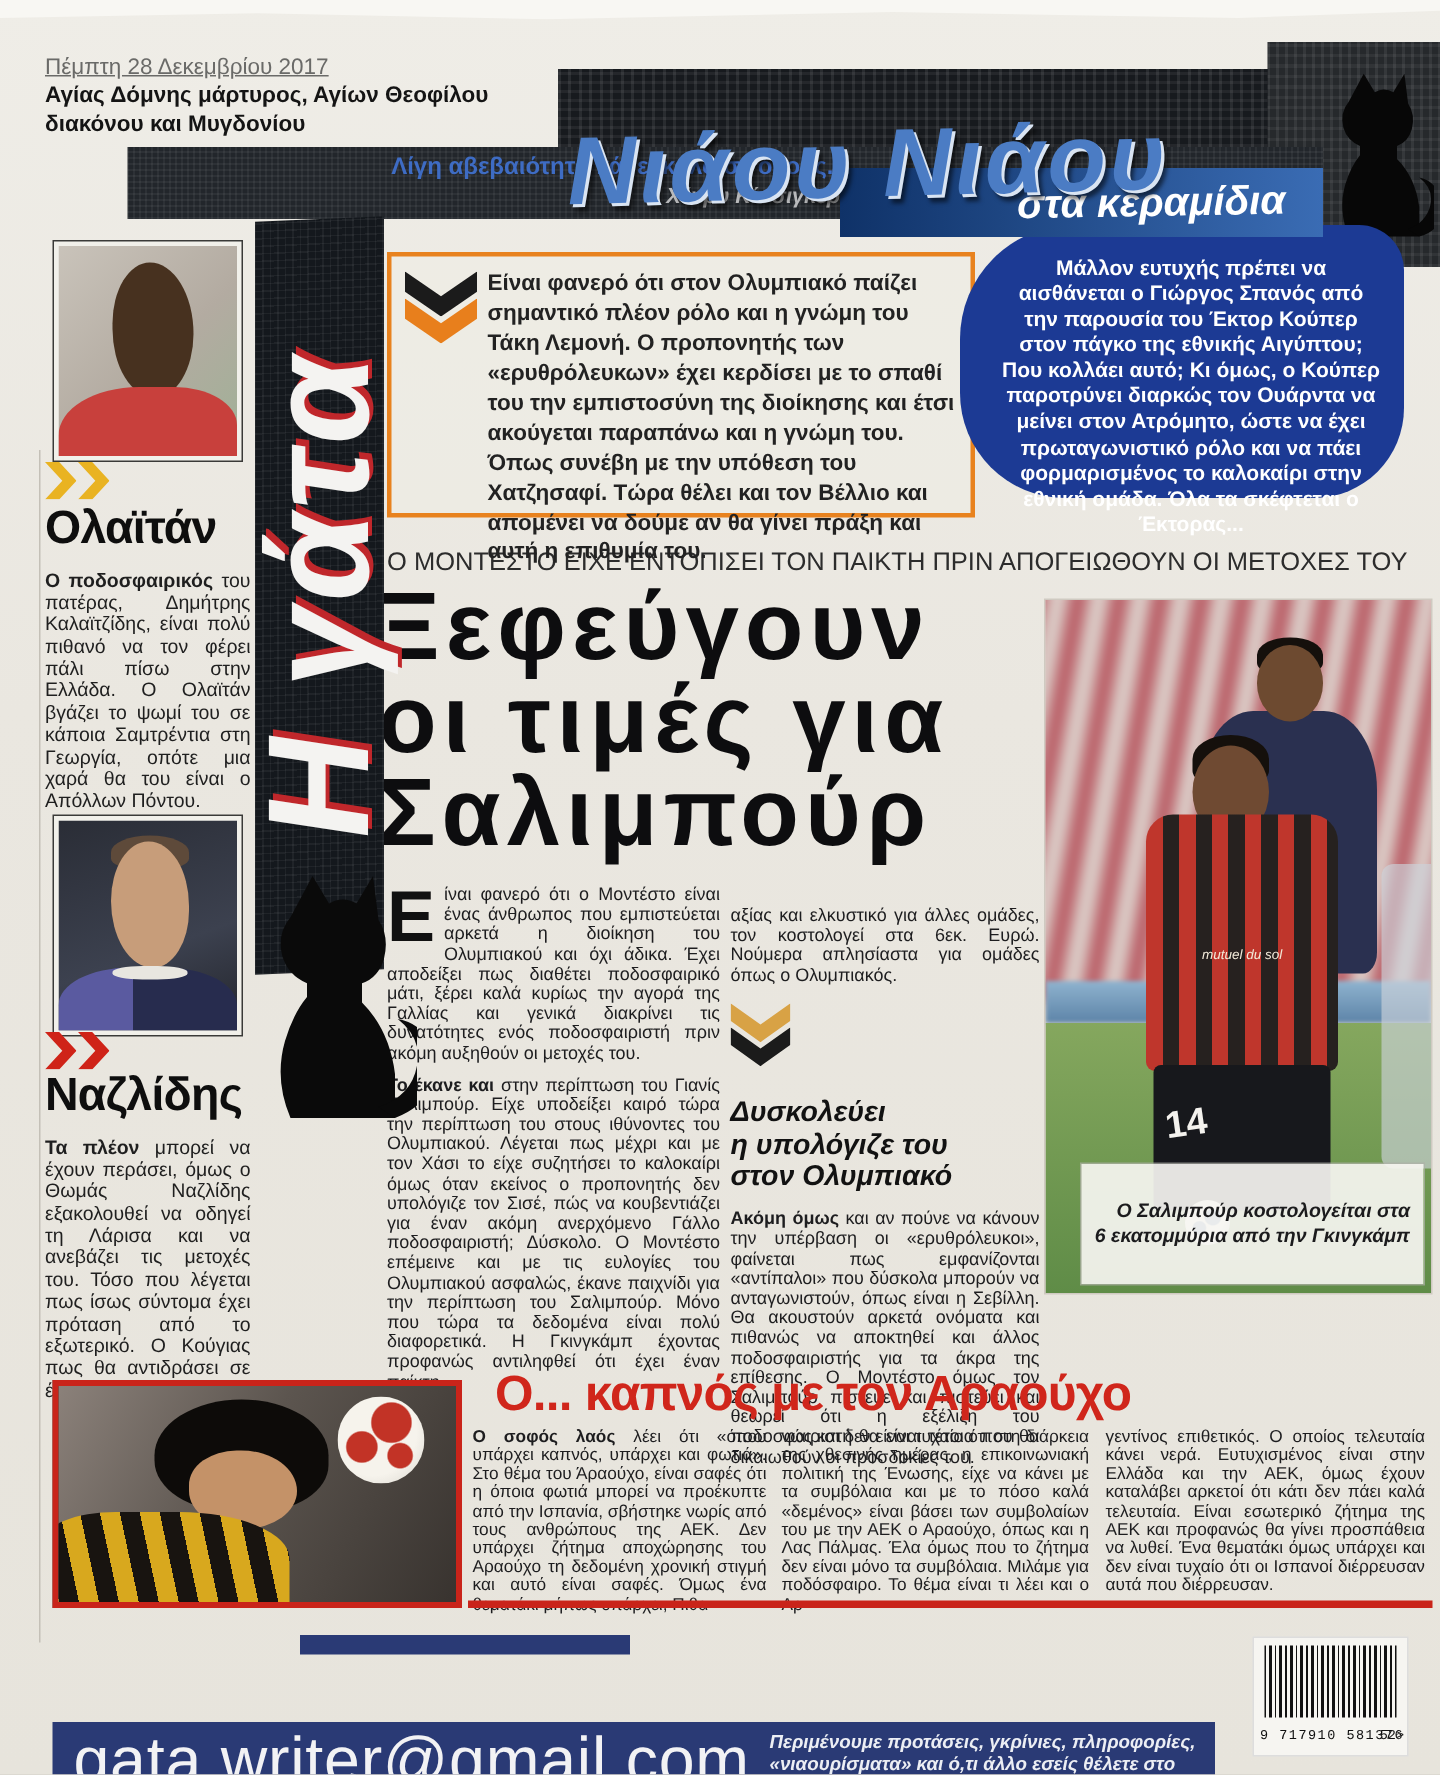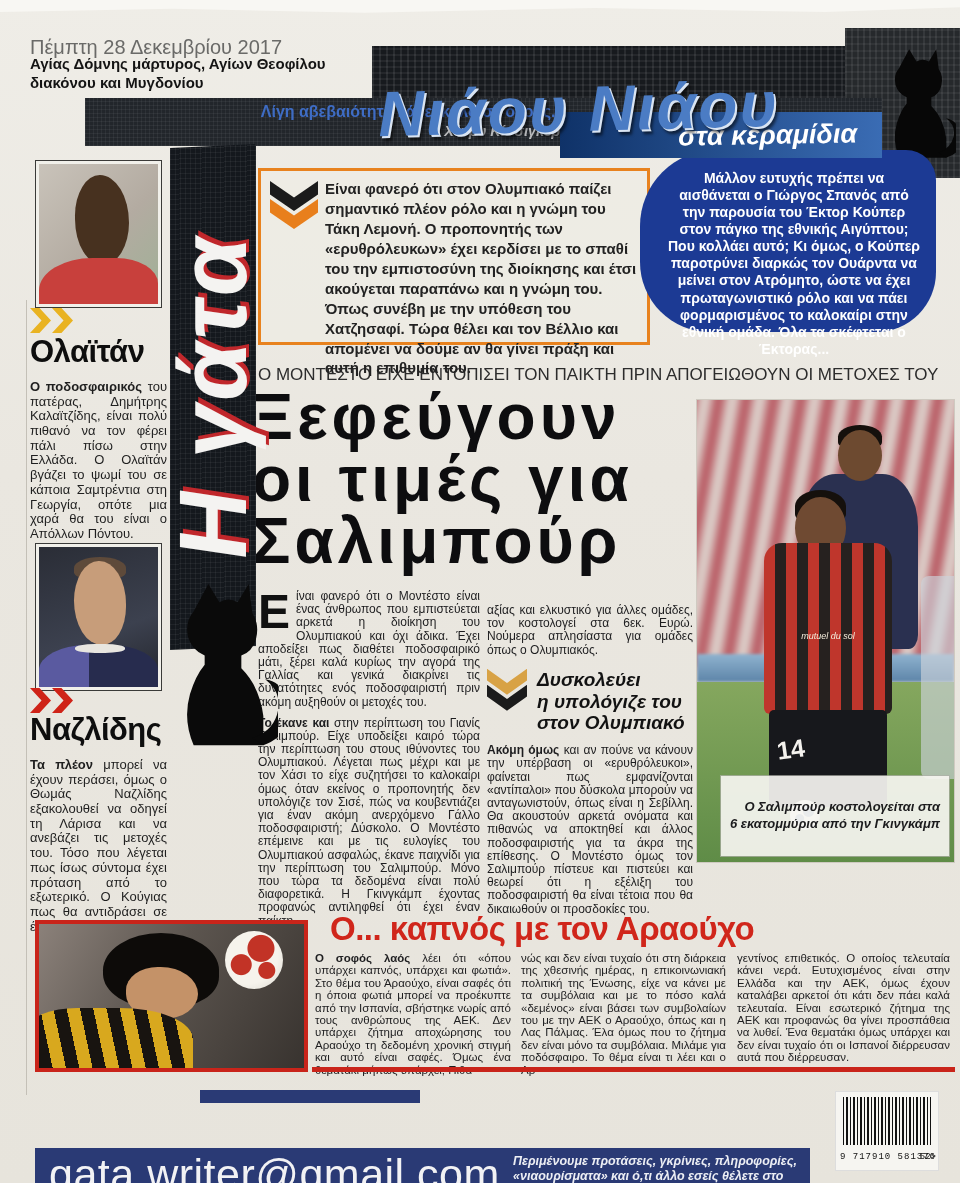--- a/index.html
+++ b/index.html
@@ -1,20 +1,20 @@
 <!DOCTYPE html>
 <html><head>
 <meta charset="utf-8">
 <style>
   html,body{margin:0;padding:0;background:#d8d5cd;}
   #paper{position:relative;width:960px;height:1183px;margin:0 auto;background:linear-gradient(#efede7,#eae7e0 40%,#e7e4dc);overflow:hidden;font-family:"Liberation Sans",sans-serif;color:#1d1d1f;}
   .abs{position:absolute;}
   
   .torn{top:0;left:0;width:100%;height:16px;background:#f8f7f3;clip-path:polygon(0 0,100% 0,100% 45%,86% 75%,62% 50%,38% 80%,18% 55%,0 75%);}
-  .date{top:36px;left:30px;font-size:20px;color:#6a6a68;}
+  .date{top:36px;left:30px;font-size:15px;color:#6a6a68;text-decoration:underline;}
   .saints{top:55px;left:30px;width:345px;font-size:15px;font-weight:700;color:#141414;line-height:1.25;}
   .collage{top:46px;left:372px;width:482px;height:58px;background:#171a1e;background-image:repeating-linear-gradient(90deg,rgba(255,255,255,.08) 0 2px,transparent 2px 7px),repeating-linear-gradient(0deg,rgba(255,255,255,.06) 0 2px,transparent 2px 6px);}
   .catzone{top:28px;left:845px;width:115px;height:150px;background:#26292c;background-image:repeating-linear-gradient(90deg,rgba(255,255,255,.07) 0 2px,transparent 2px 6px),repeating-linear-gradient(0deg,rgba(255,255,255,.05) 0 2px,transparent 2px 7px);}
   .catzone svg{position:absolute;right:4px;top:8px;}
   .banner{top:98px;left:85px;width:797px;height:48px;background:#22262b;background-image:repeating-linear-gradient(0deg,rgba(255,255,255,.05) 0 1px,transparent 1px 4px),repeating-linear-gradient(90deg,rgba(255,255,255,.05) 0 1px,transparent 1px 4px);z-index:1;}
   .quote{top:103px;left:95px;width:465px;text-align:right;z-index:2;}
   .quote .q1{font-size:16px;font-weight:700;color:#3e6cc4;}
   .quote .q2{font-size:14.5px;font-weight:700;font-style:italic;color:#b9babc;margin-top:2px;}
   .band{top:112px;left:560px;width:322px;height:46px;background:linear-gradient(90deg,#0f3268,#3a6cb4);z-index:5;}
   .band-text{position:absolute;left:118px;top:0;line-height:46px;font-size:27px;font-style:italic;font-weight:800;color:#ffffff;transform:rotate(-1deg);white-space:nowrap;}
@@ -58,21 +58,21 @@
   .st2{top:758px;}
   .sidetext b{font-weight:700;}
   
   .kicker{top:365px;left:258px;width:700px;font-size:17px;font-weight:500;color:#2c2c2c;}
   .headline{top:386px;left:252px;width:460px;font-size:64px;line-height:.97;font-weight:800;letter-spacing:4px;color:#0d0d0f;}
   .bodycol{font-size:12px;line-height:1.1;color:#1d1d1f;text-align:justify;}
   .col1{top:590px;left:258px;width:222px;}
   .col2{top:604px;left:487px;width:206px;}
   .bodycol p{margin:0 0 8px 0;}
   .drop{float:left;font-size:48px;line-height:38px;font-weight:800;margin:3px 6px 0 0;color:#111;}
-  .subhead{display:flex;gap:10px;margin:12px 0 10px 0;align-items:flex-start;}
+  .subhead{display:flex;gap:20px;margin:12px 0 10px 0;align-items:flex-start;flex-direction:column;}
   .subhead .lines{font-size:19px;font-style:italic;font-weight:700;line-height:1.15;color:#121212;}
   .chevdown.small{position:static;width:40px;flex:0 0 40px;}
   .chevdown.small i{width:40px;height:26px;}
   .chevdown.small i+i{margin-top:-10px;}
   
   .mainphoto{top:400px;left:697px;width:257px;height:462px;background:#ded8cf;box-shadow:0 0 0 1px #cfcac1;overflow:hidden;}
   .mp-stands{position:absolute;left:-10px;top:-10px;width:110%;height:60%;background:repeating-linear-gradient(100deg,#b5505a 0 12px,#ddd2cc 12px 27px);filter:blur(5px);}
   .mp-band{position:absolute;left:0;top:55%;width:100%;height:6%;background:linear-gradient(#8fb3cf,#5d84a8);filter:blur(1.5px);}
   .mp-pitch{position:absolute;left:0;bottom:0;width:100%;height:39%;background:linear-gradient(#85a75e,#5f8c47);}
   .mp-p2torso{position:absolute;left:40%;top:16%;width:46%;height:38%;background:#2a3050;border-radius:30% 30% 8% 8%;}

